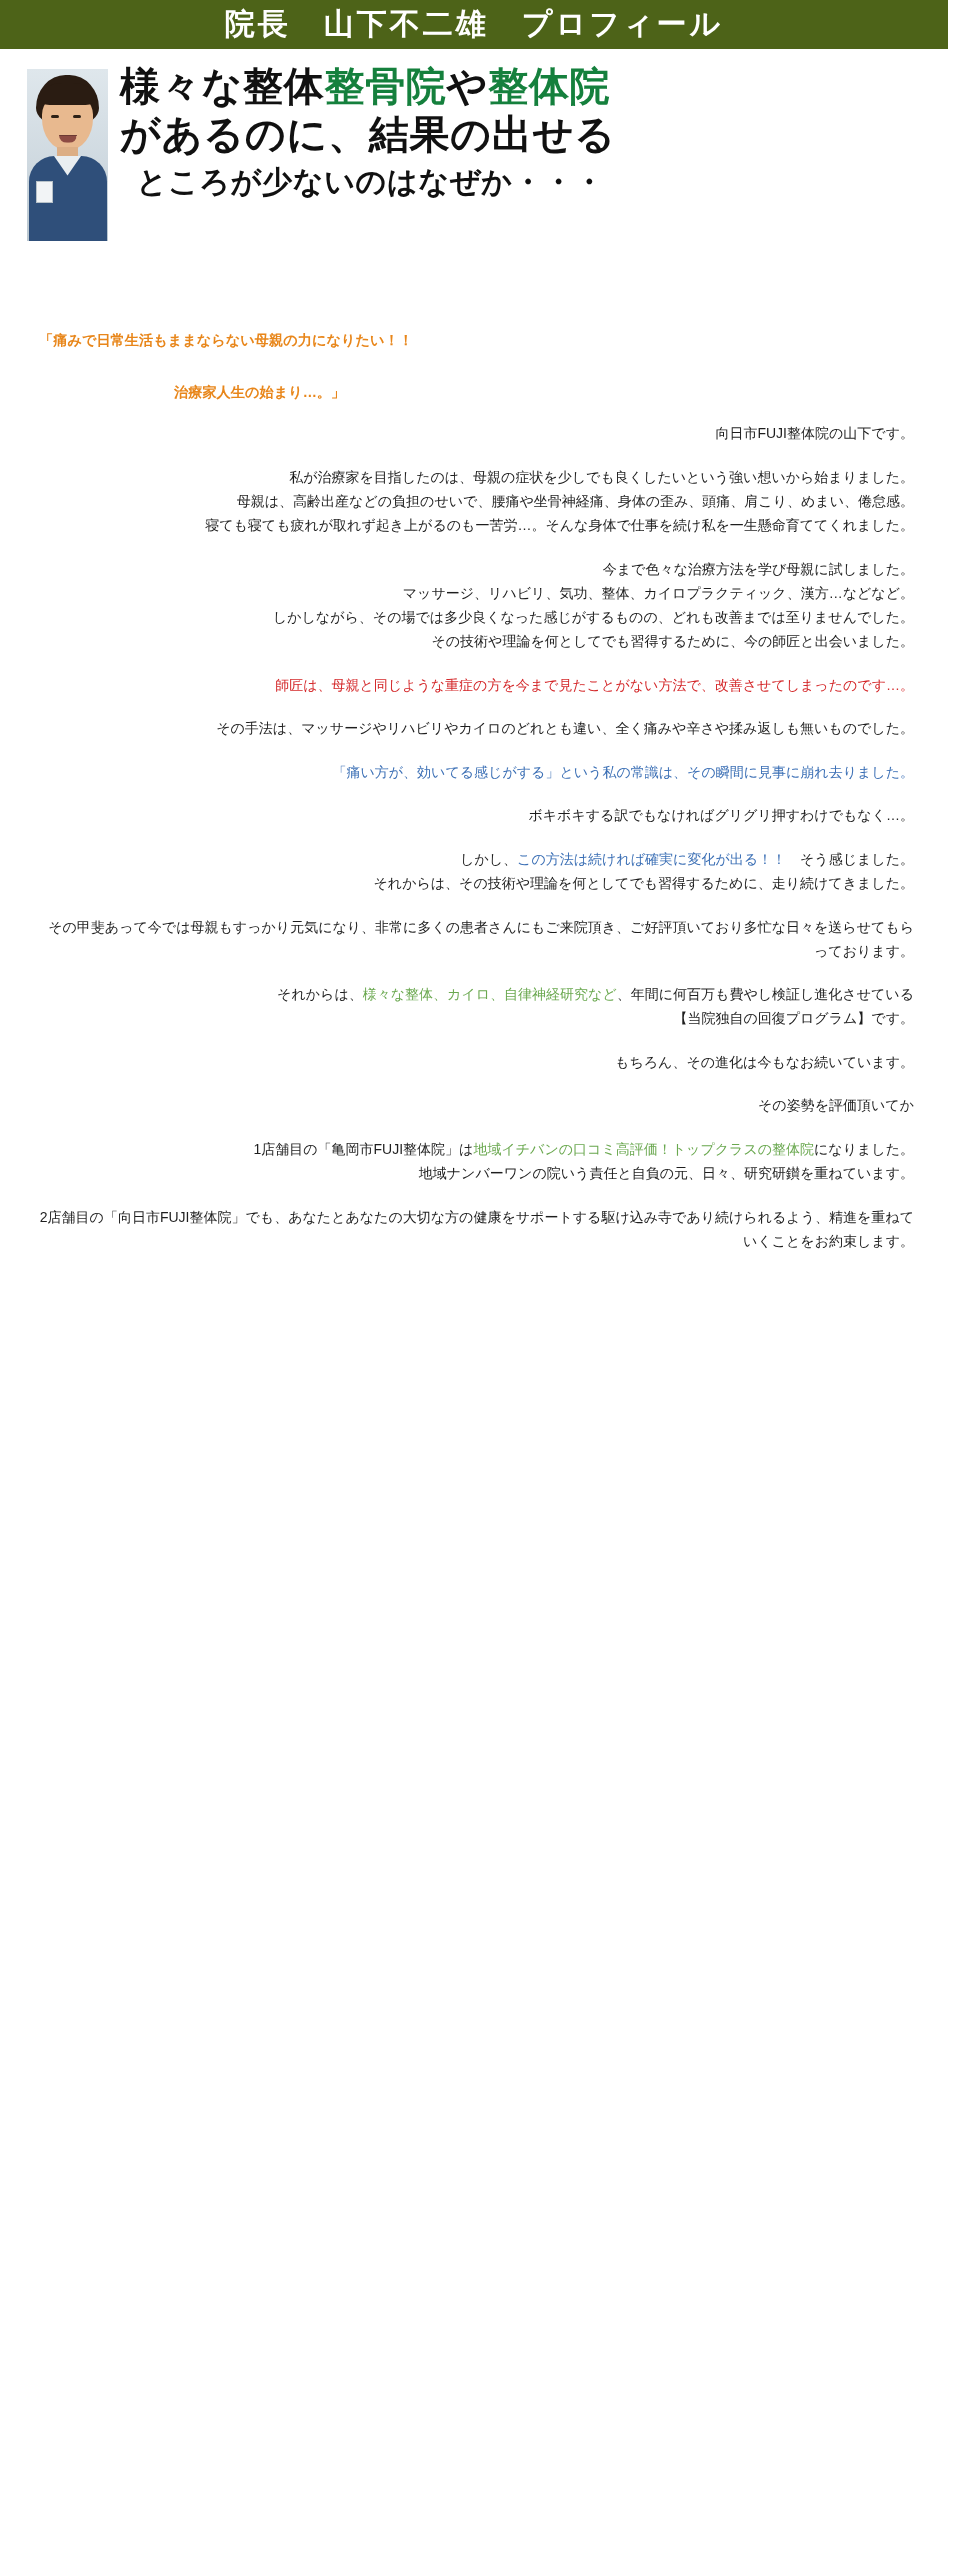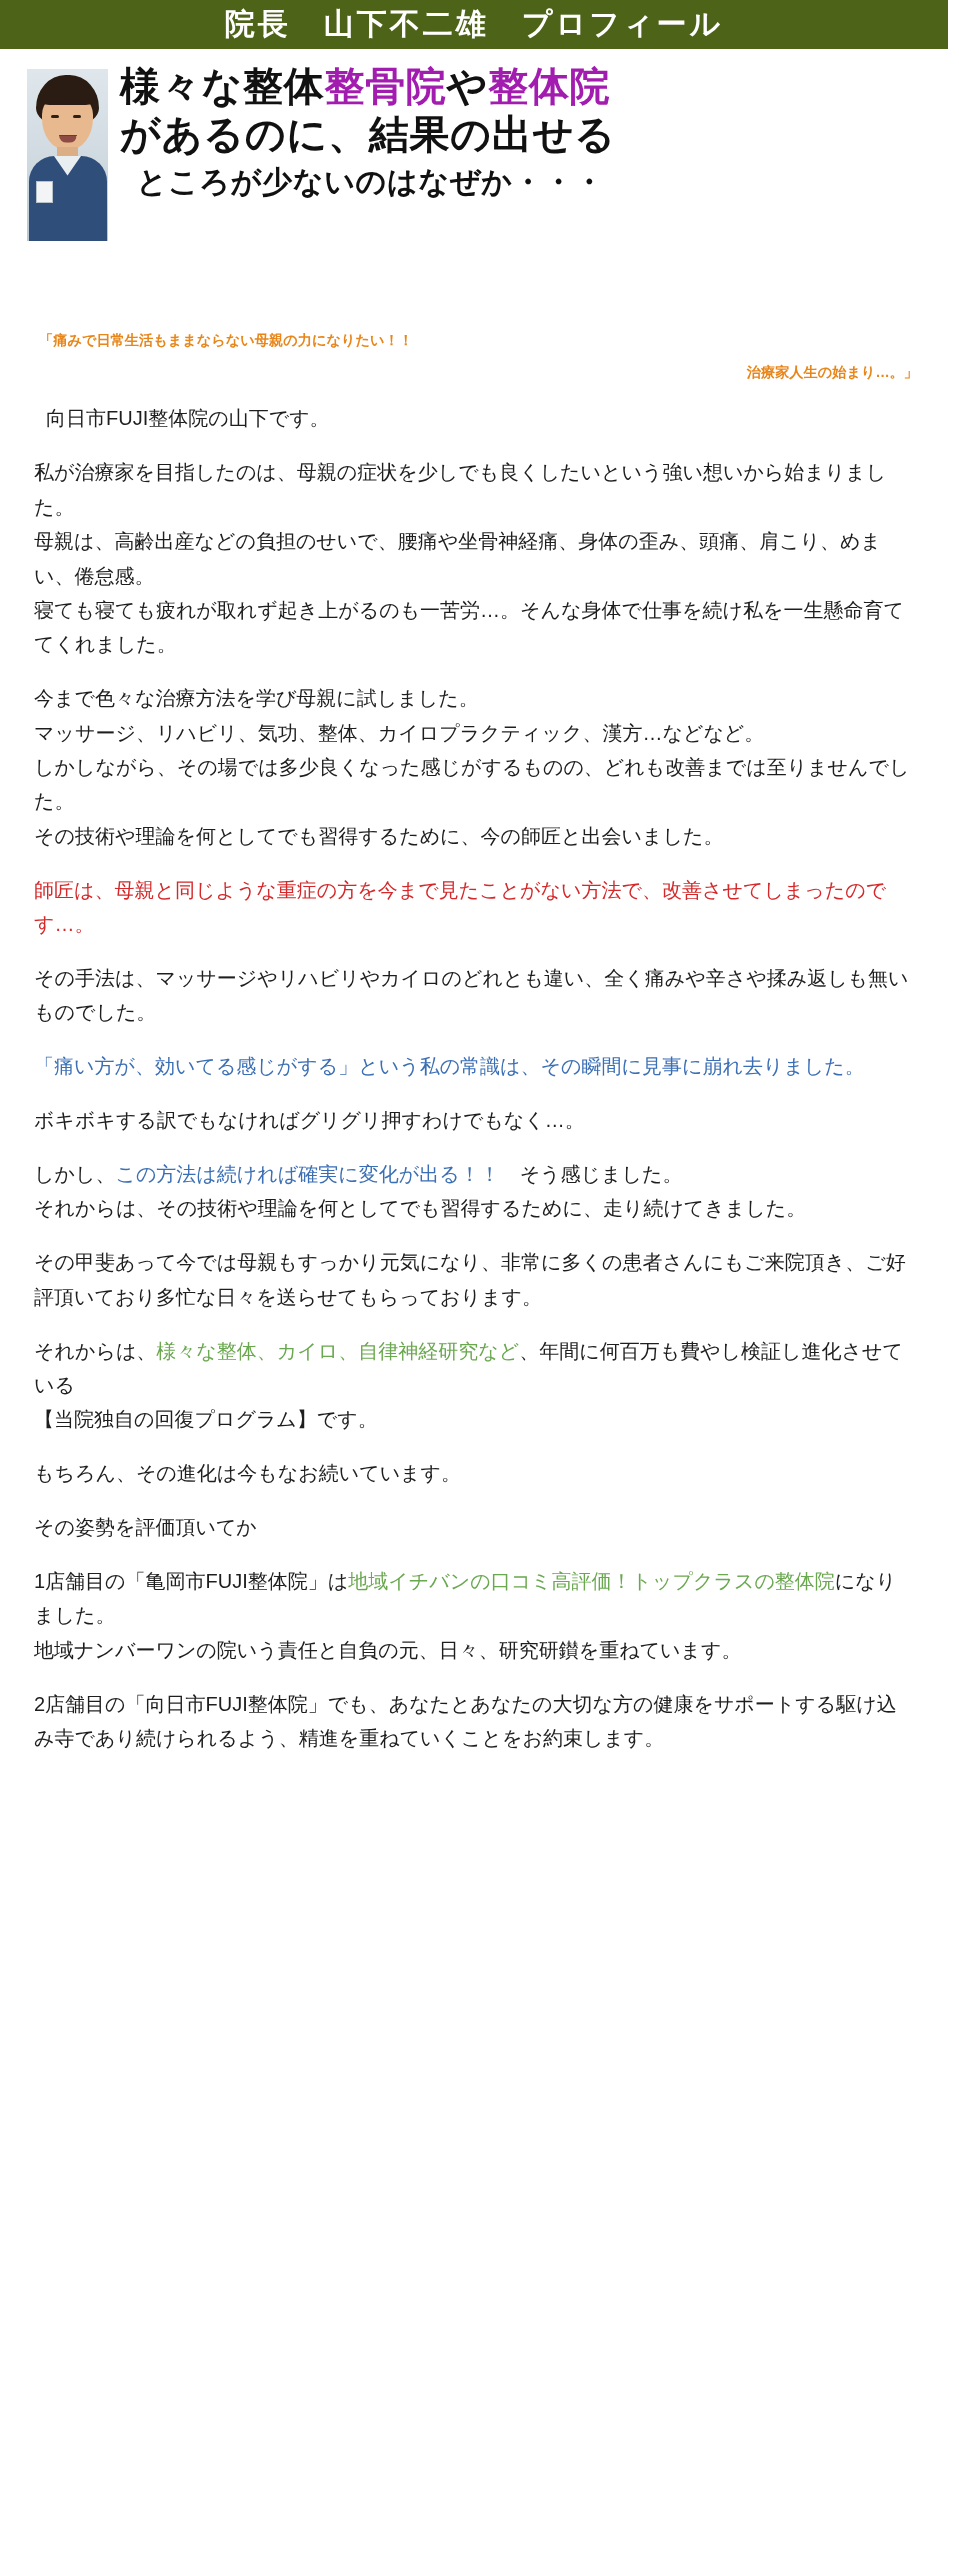--- a/index.html
+++ b/index.html
@@ -152,44 +152,45 @@
     line-height: 1.22;
   }
   .hl3 {
     font-size: 30px;
     font-weight: bold;
     line-height: 1.3;
     margin-top: 3px;
     margin-left: 16.5px;
   }
   .em-green {
-    color: #a21caf;
+    color: #15803d;
   }
 
   
   .quote-block {
     margin: 13.5px 0 7.5px 0;
     padding: 0 30px 0 39px;
     color: #e8861a;
     font-size: 14.2px;
     font-weight: bold;
     line-height: 1.9;
   }
   .quote-line-2 {
-    text-align: right;
-    margin-top: 6px;
+    text-align: left;
+    margin-top: 26px;
     padding-left: 135px;
   }
 
   
   .body-copy {
     padding: 7.5px 34px 30px 34px;
-    font-size: 20px;
+    font-size: 14px;
     line-height: 1.72;
     color: #1e1e1e;
+    text-align: right;
   }
   .body-copy p {
     margin: 0 0 19.5px 0;
   }
   .indent {
     text-indent: 12px;
   }
   .c-red { color: #d4282a; }
   .c-blue { color: #3b6fb5; }
   .c-green2 { color: #6aa84f; }

